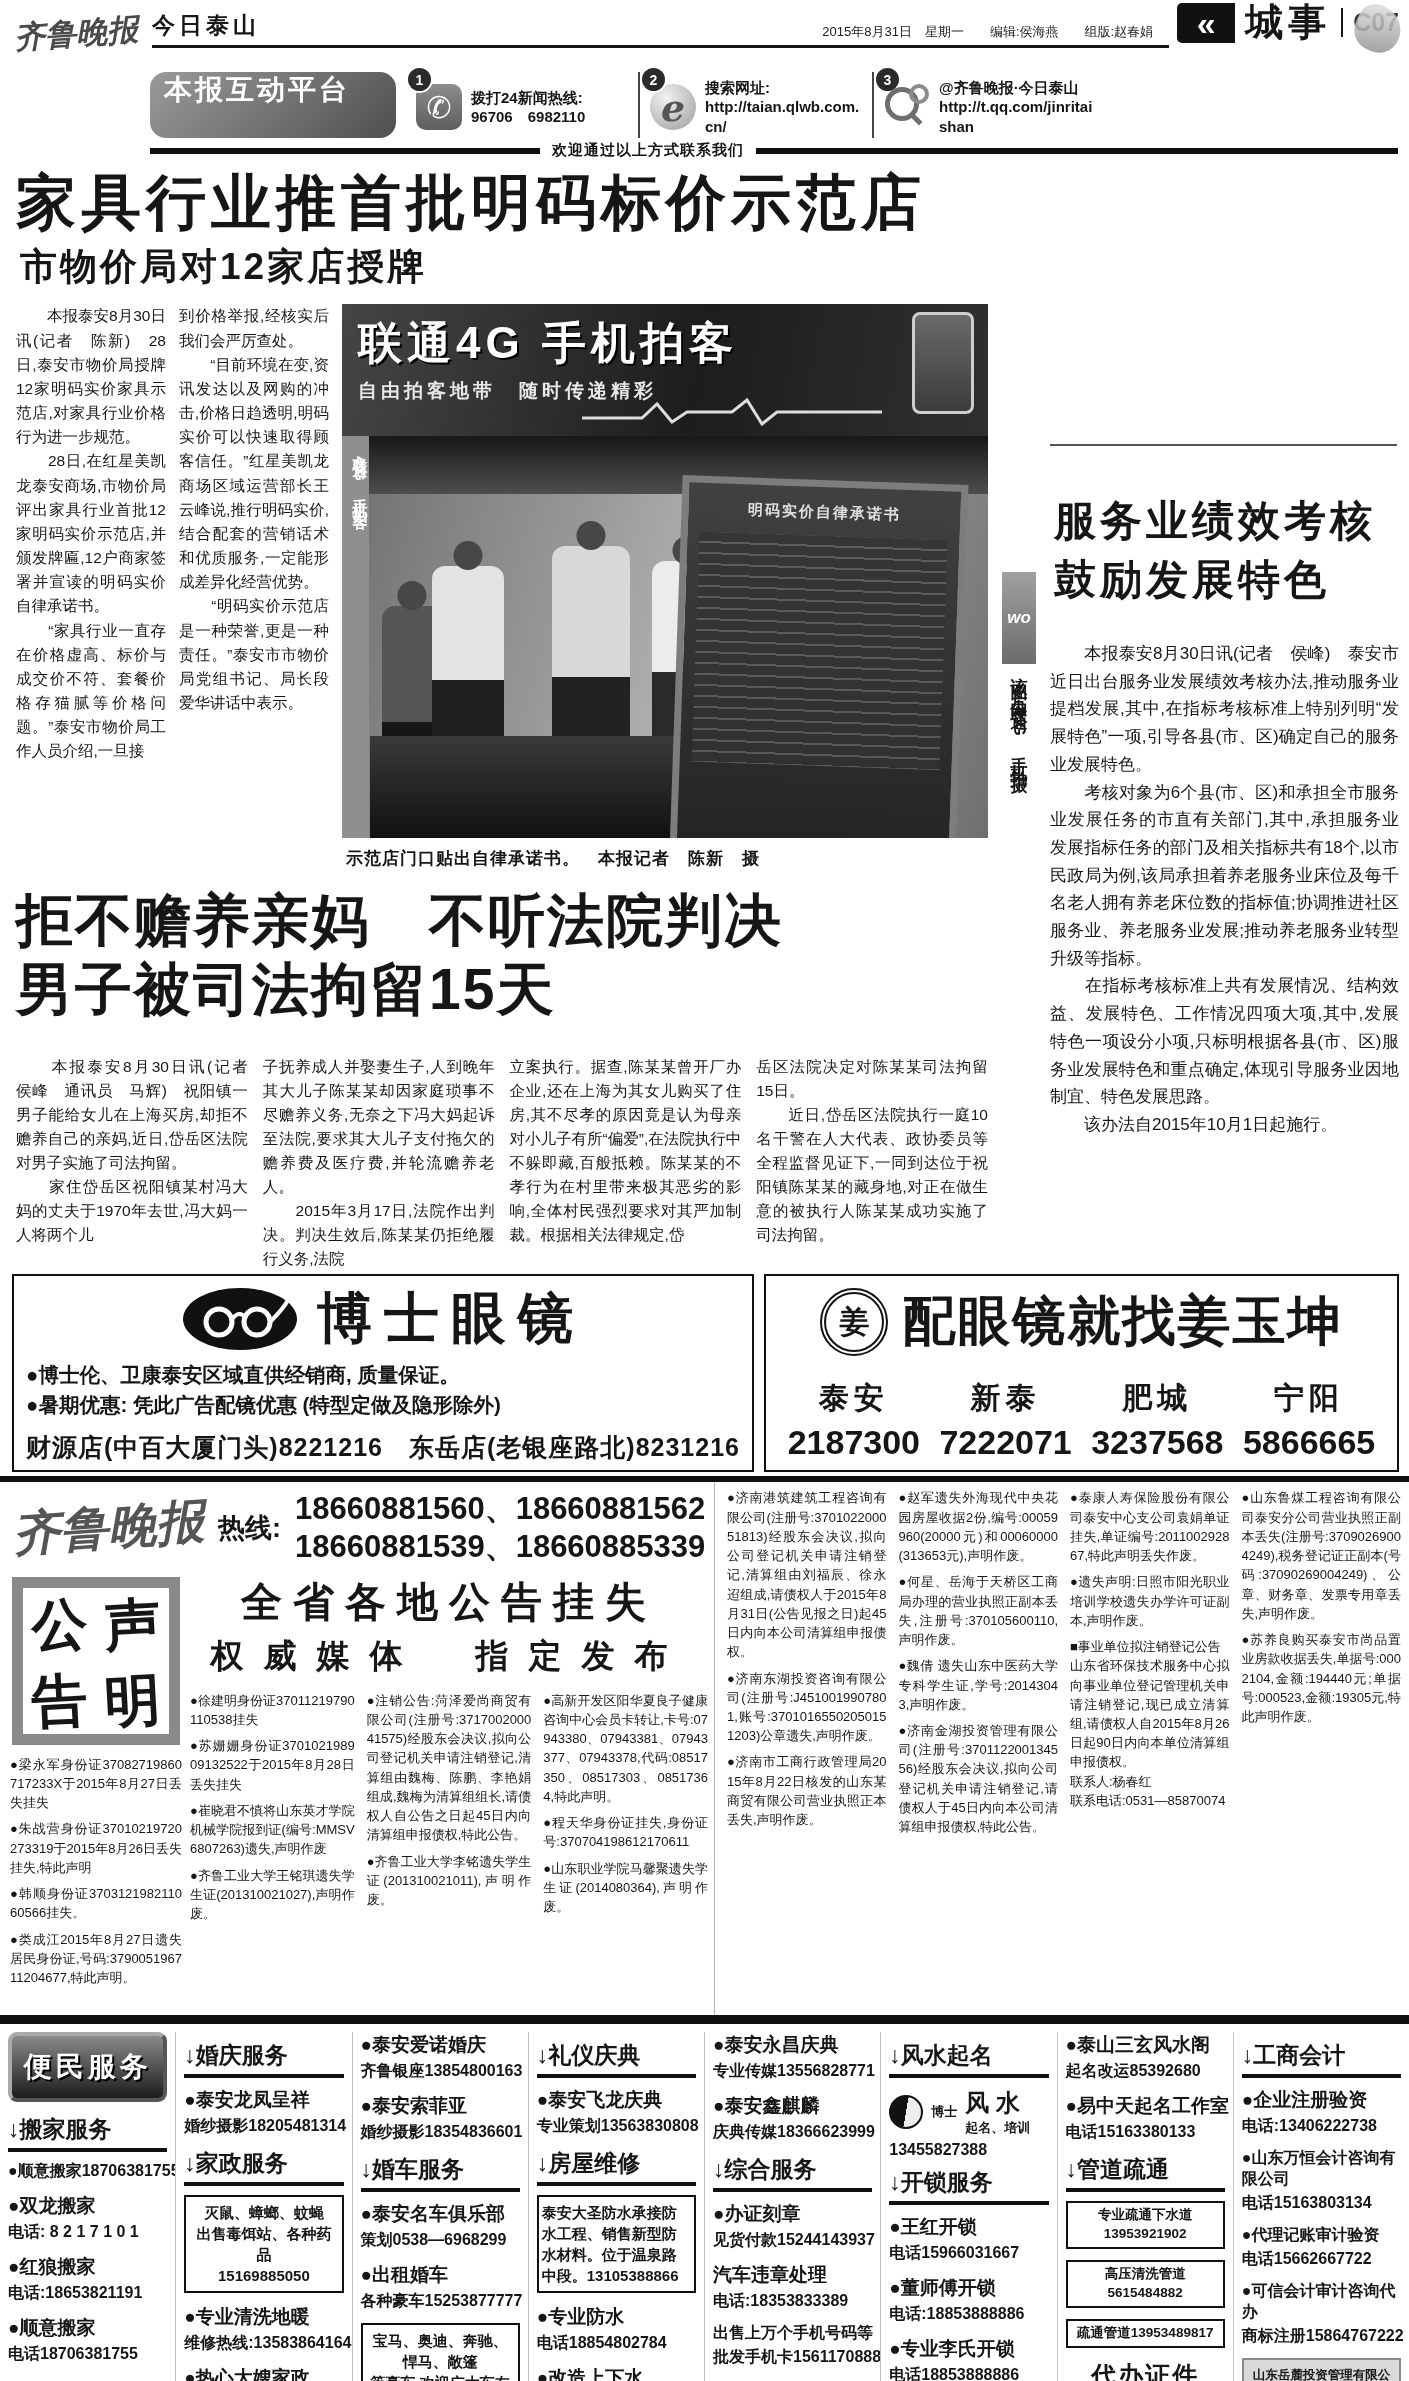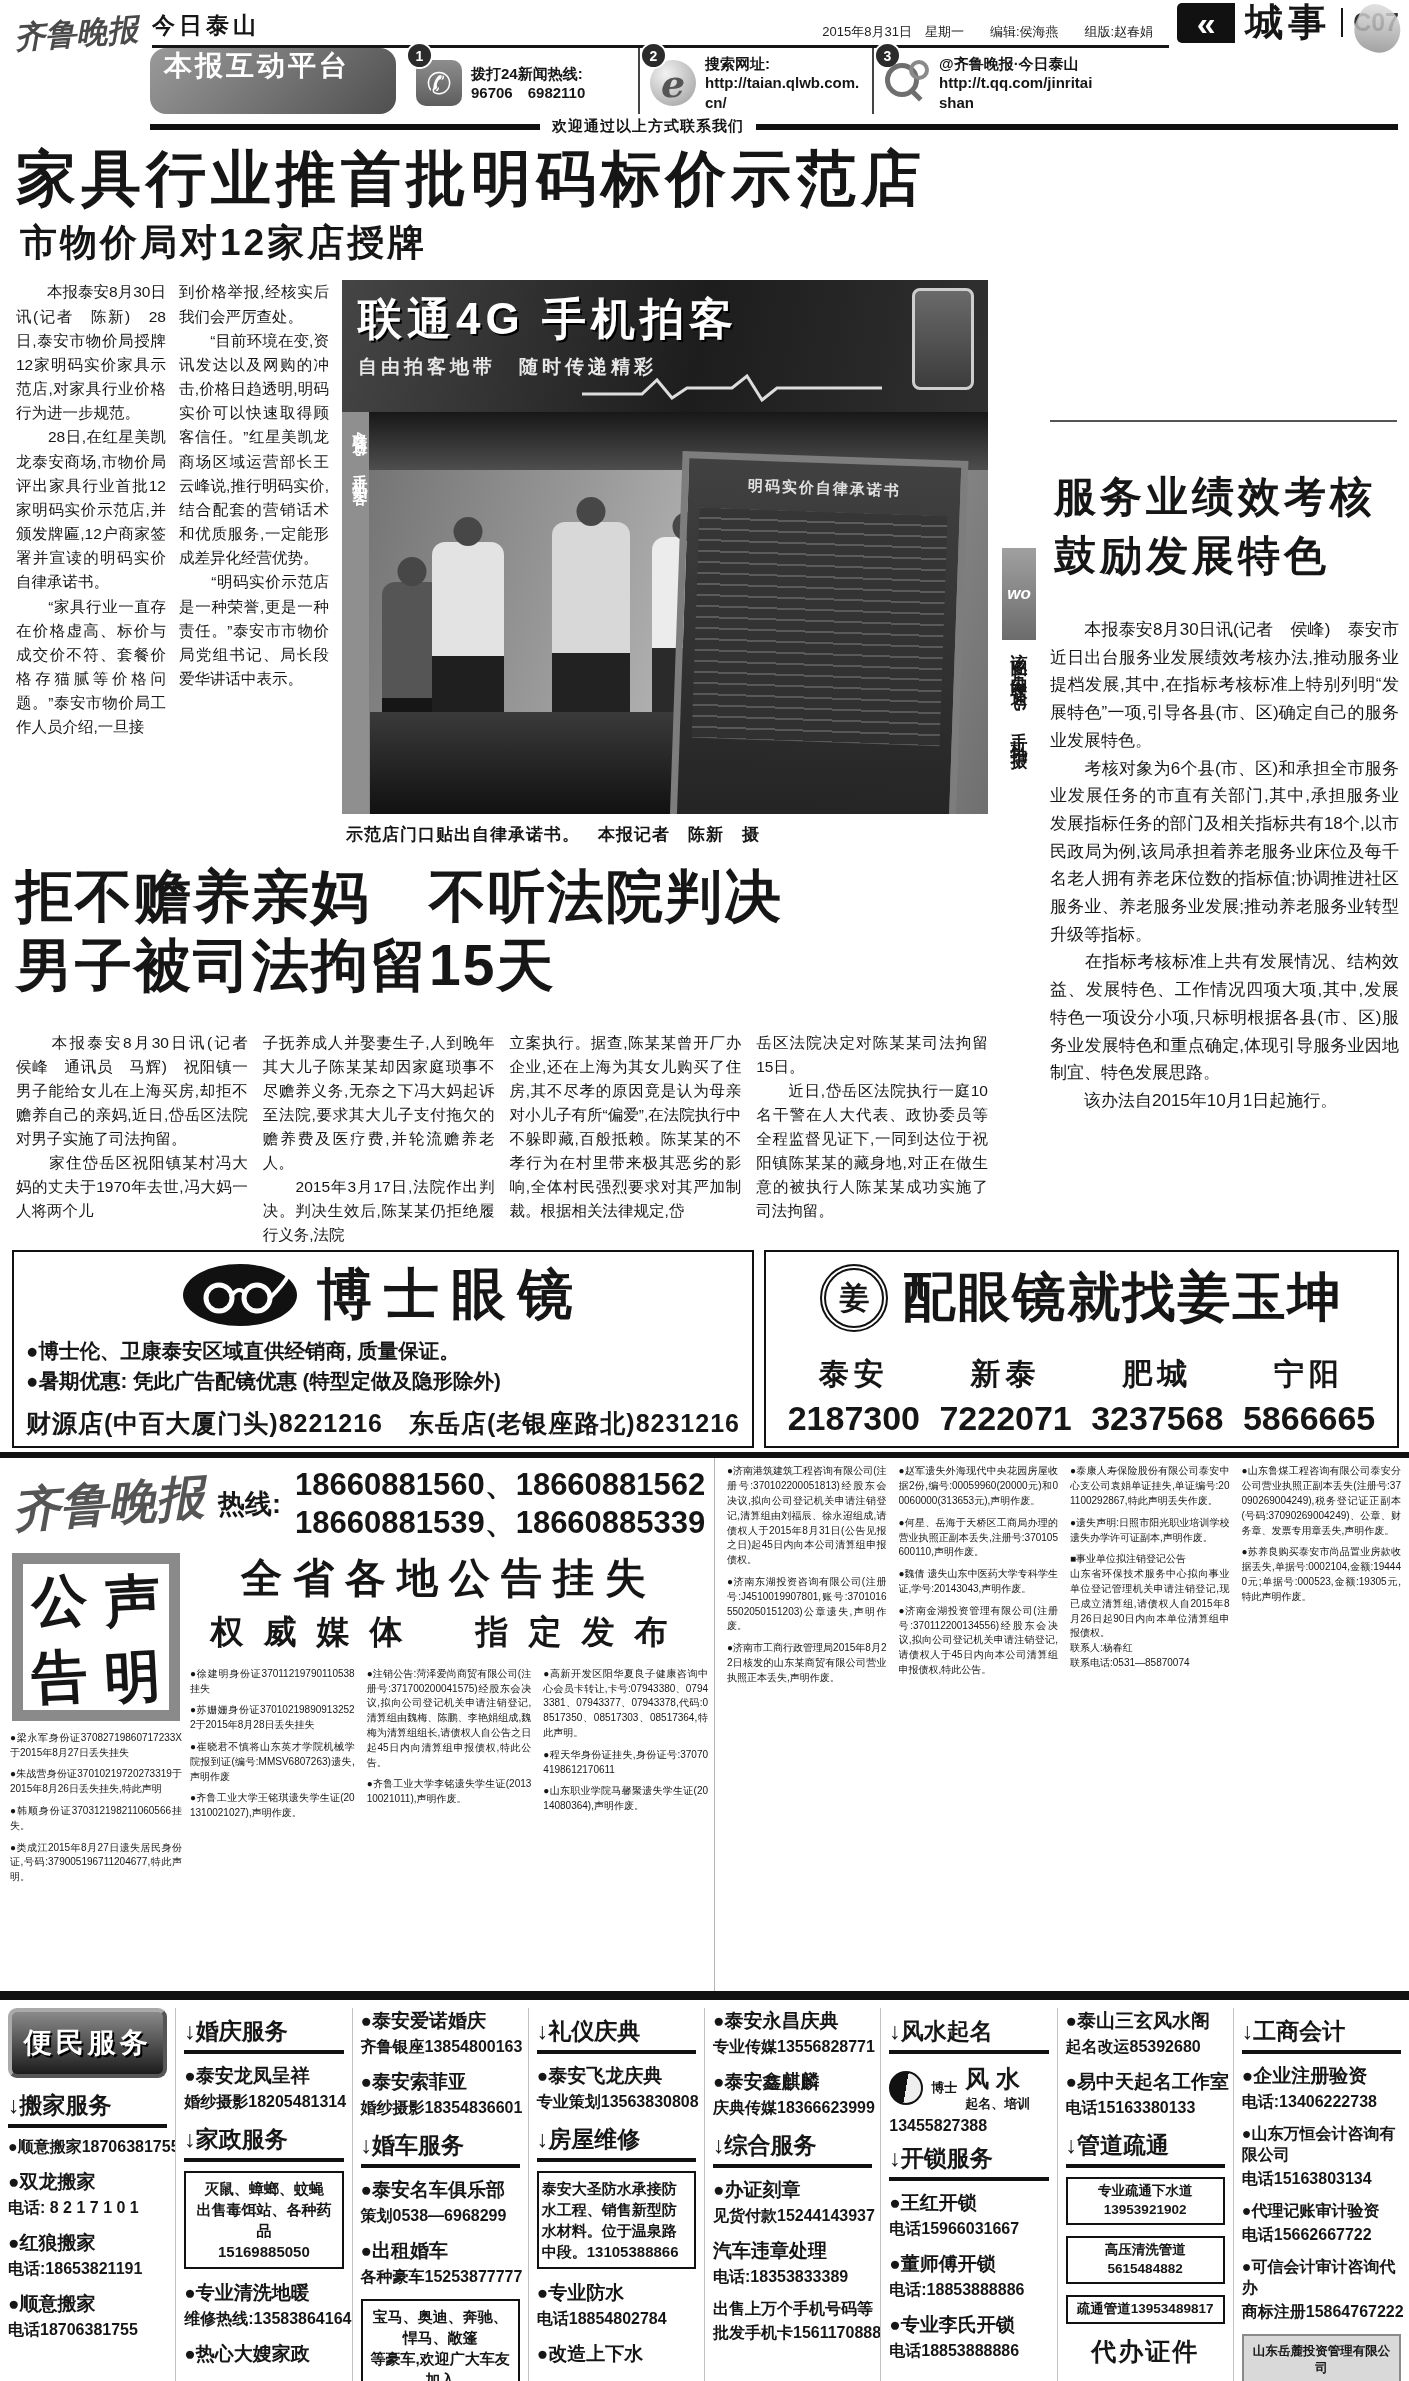--- a/index.html
+++ b/index.html
@@ -12,21 +12,21 @@
   .mast-mid{flex:1;display:flex;justify-content:space-between;align-items:flex-end;
         border-bottom:3px solid #161616;padding-bottom:4px}
   .edition{font-size:23px;font-weight:900;letter-spacing:4px}
   .dateline{font-size:13px;color:#222;padding-right:16px;font-weight:500}
   .section-block{display:flex;align-items:center;margin-left:8px}
   .back-tab{width:58px;height:40px;background:#111;color:#fff;font-size:34px;font-weight:900;
         display:flex;align-items:center;justify-content:center;border-radius:5px 0 0 5px;line-height:1}
   .section-title{font-size:38px;font-weight:900;letter-spacing:5px;padding:0 10px}
   .page-no{font-size:25px;font-weight:700;border-left:2px solid #161616;padding-left:10px;color:#333}
   
-  .banner-wrap{margin:0 0 0 150px;width:1248px}
+  .banner-wrap{margin:24px 0 0 150px;width:1248px}
   .banner{display:flex;align-items:stretch;height:66px}
   .banner-left{width:218px;background:linear-gradient(135deg,#9a9a9a,#4f4f4f);border-radius:16px;
         color:#fff;font-size:28px;font-weight:900;letter-spacing:3px;padding:3px 14px;line-height:1.1;position:relative}
   .hand{position:absolute;right:8px;top:6px;width:46px;height:46px;border-radius:40% 60% 50% 50%;
         background:linear-gradient(160deg,#e4e4e4,#8a8a8a);opacity:.85;transform:rotate(25deg)}
   .banner-items{display:flex;width:700px;margin-left:10px}
   .b-item{flex:1;display:flex;align-items:center;gap:9px;padding:6px 8px 2px 10px;border-right:2px solid #444;position:relative}
   .b-item:last-child{border-right:none}
   .num-badge{position:absolute;top:-6px;left:0;width:23px;height:23px;border-radius:50%;background:#2b2b2b;
         color:#fff;font-size:14px;font-weight:700;display:flex;align-items:center;justify-content:center;border:2px solid #fff}
@@ -113,21 +113,21 @@
   .hot-brand{font-family:"DejaVu Serif",serif;font-style:italic;font-weight:700;font-size:48px;
         color:#555;transform:rotate(-4deg);white-space:nowrap}
   .hot-label{font-size:27px;font-weight:900;white-space:nowrap}
   .hot-nums{font-size:31px;font-weight:900;line-height:1.2;white-space:nowrap}
   .cl-slogan-row{display:flex;margin-top:8px;flex:1;overflow:hidden}
   .stamp-col{width:172px}
   .stamp{width:146px;height:146px;border:11px solid #8a8a8a;background:#fff;display:grid;
         grid-template-columns:1fr 1fr;font-family:"DejaVu Serif",serif;font-weight:900;font-size:56px;
         text-align:center;align-items:center;margin:2px 0 10px 2px}
   .stamp span{transform:rotate(-3deg)}
-  .cl-entries{font-size:10px;line-height:1.48;text-align:justify}
+  .cl-entries{font-size:13px;line-height:1.48;text-align:justify}
   .cl-entries p{margin:0 0 7px;white-space:pre-line;word-break:break-all}
   .slogan-area{flex:1;padding:0 2px 0 8px;display:flex;flex-direction:column;overflow:hidden}
   .slogan1{font-size:41px;font-weight:900;letter-spacing:11px;text-align:center;white-space:nowrap}
   .slogan2{font-size:33px;font-weight:900;letter-spacing:20px;text-align:center;margin-top:4px;white-space:nowrap}
   .sl-cols{display:flex;gap:12px;margin-top:12px;flex:1;overflow:hidden}
   .sl-col{flex:1}
   .cl-right{flex:1;display:flex;gap:12px;padding:6px 8px 0 12px;border-left:1px solid #b5b5b5}
   .cl-col{flex:1;overflow:hidden}
   
   .svc{border-top:9px solid #111;display:flex;height:396px;overflow:hidden;padding-top:8px}

